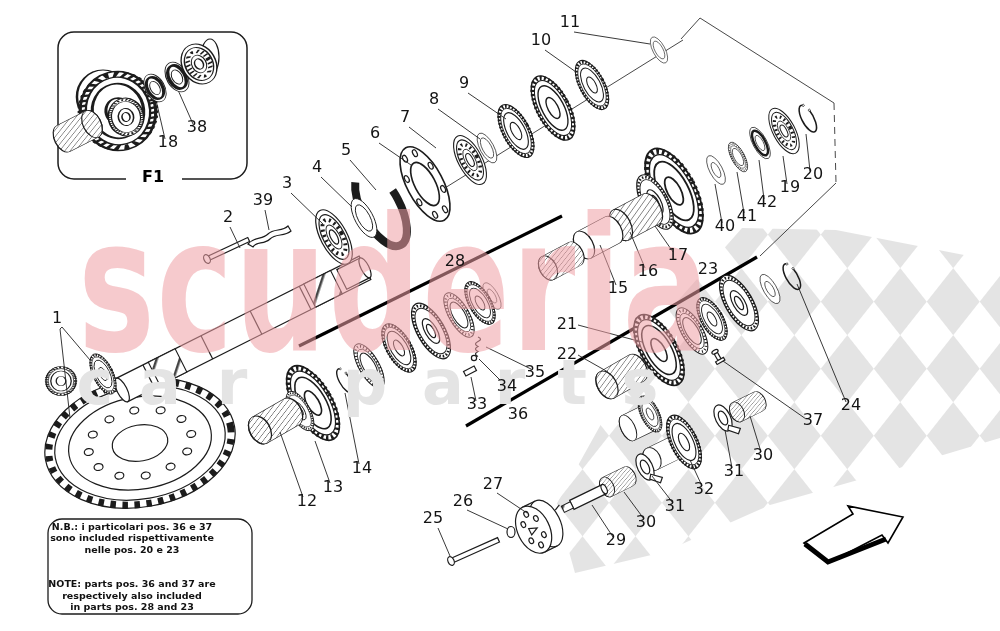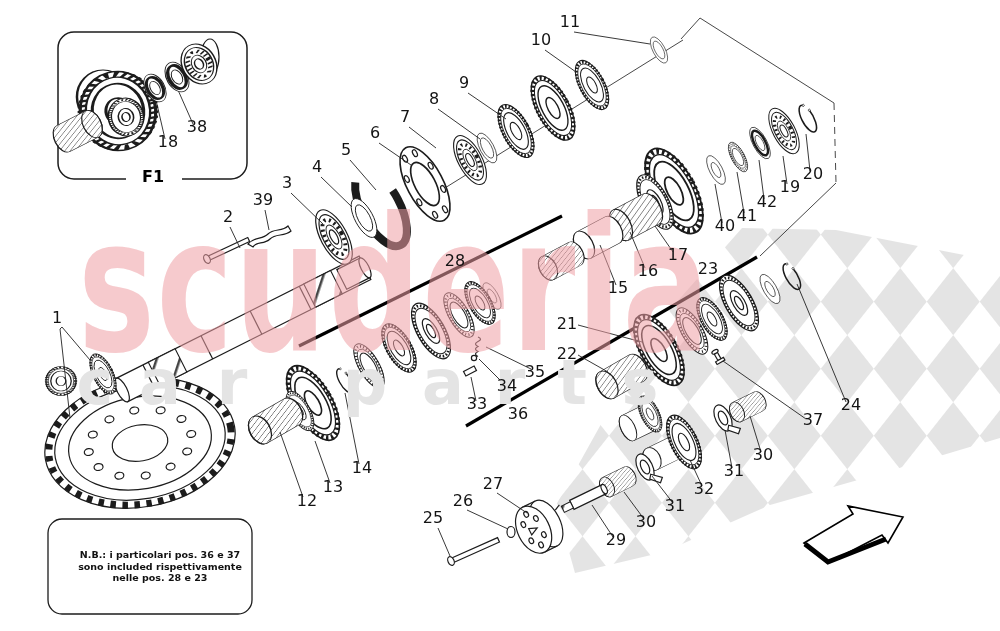--- a/index.html
+++ b/index.html
@@ -10,21 +10,21 @@
   .w4f{fill:#fff;stroke:#1c1c1c;stroke-width:3;}
   .w4h{fill:url(#hatch);stroke:#1c1c1c;stroke-width:4;}
   .ln{fill:none;stroke:#1c1c1c;stroke-width:1.2;}
   .lnw{fill:#fff;stroke:#1c1c1c;stroke-width:1.2;}
   .leader{stroke:#222;stroke-width:0.9;fill:none;}
   .bracket{stroke:#000;stroke-width:3.2;fill:none;}
   .thin{stroke:#333;stroke-width:0.9;fill:none;}
   .plbl{font-size:16px;fill:#141414;text-anchor:middle;}
   .wm2{font-size:62px;font-weight:bold;fill:#e4e4e4;text-anchor:middle;}
   #notebox{position:absolute;left:48px;top:519px;width:168px;height:95px;
-           display:flex;flex-direction:column;justify-content:center;align-items:center;gap:23px;margin-left:28px;}
+           display:flex;flex-direction:column;justify-content:center;align-items:center;gap:23px;}
   #notebox .para{font-size:9.5px;line-height:11.5px;font-weight:bold;color:#111;text-align:center;}
 </style>
 </head>
 <body>
 
 <div id="stage">
 
 <svg width="1000" height="631" viewBox="0 0 1000 631">
   <defs>
     <pattern id="hatch" width="22" height="22" patternUnits="userSpaceOnUse" patternTransform="rotate(45)">
@@ -374,17 +374,22 @@
     <polyline points="886,539 828,562 805,544" fill="none" stroke="#000" stroke-width="5"></polyline>
   </g>
 
   <rect x="48" y="519" width="204" height="95" rx="14" fill="#fff" stroke="#1c1c1c" stroke-width="1.3"></rect>
 </svg>
 
 <div id="notebox">
   <div class="para">
     <div>N.B.: i particolari pos. 36 e 37</div>
     <div>sono included rispettivamente</div>
-    <div>nelle pos. 28 e 23</div>
+    <div>nelle pos. 20 e 23</div>
+  </div>
+  <div class="para">
+    <div>NOTE: parts pos. 36 and 37 are</div>
+    <div>respectively also included</div>
+    <div>in parts pos. 28 and 23</div>
   </div>
 </div>
 
 </div>
 
 </body></html>

